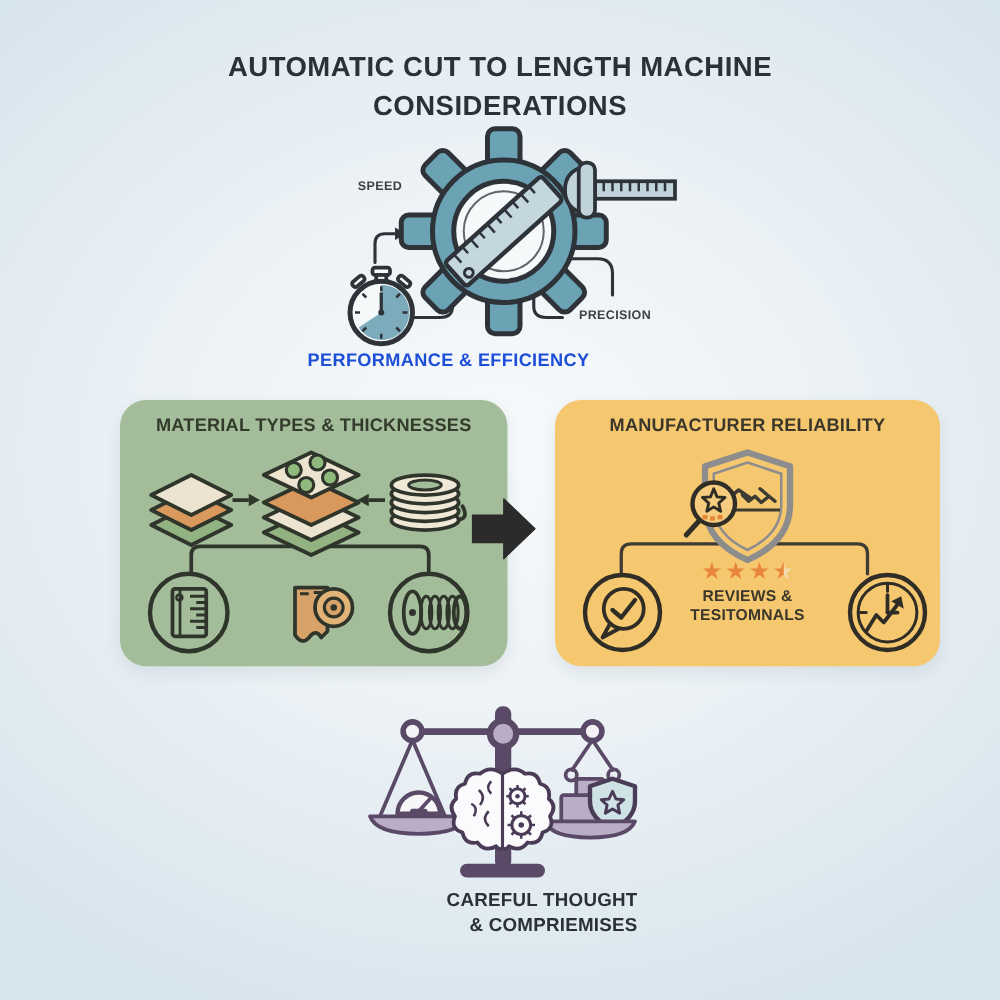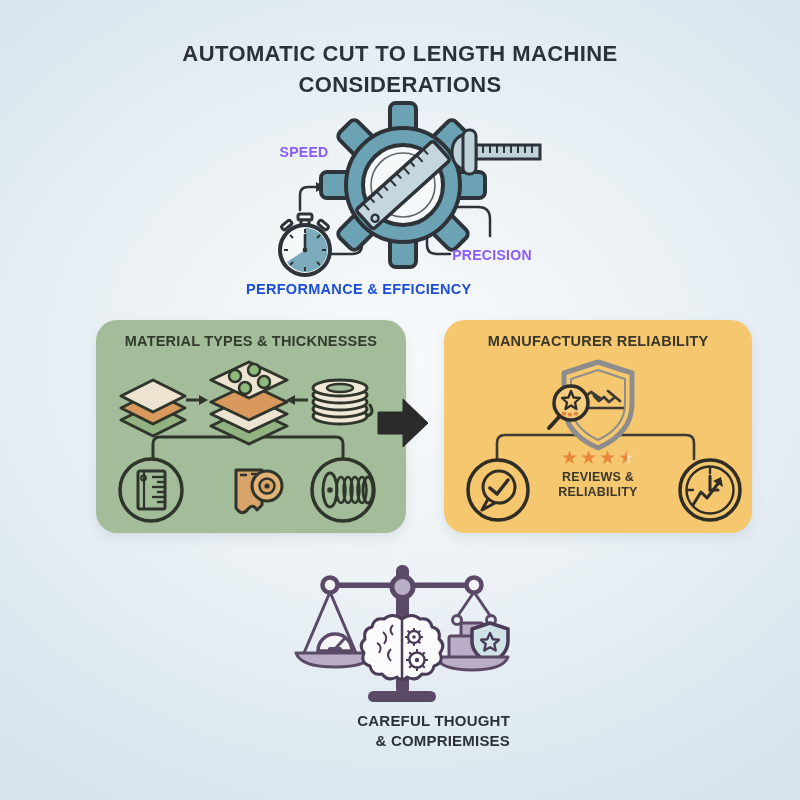--- a/index.html
+++ b/index.html
@@ -6,21 +6,21 @@
   body{
     width:800px;height:800px;position:relative;overflow:hidden;
     font-family:"Liberation Sans", sans-serif;
     background: radial-gradient(ellipse 75% 62% at 50% 45%, #f7fafb 0%, #ebf1f5 48%, #d6e4ed 100%);
   }
   .abs{position:absolute;}
   .ttl{
     width:800px;left:0;top:38px;text-align:center;
     font-size:22px;font-weight:bold;color:#2b3137;letter-spacing:.4px;line-height:31px;
   }
-  .small-label{font-size:14px;font-weight:bold;color:#8b5cf6;letter-spacing:.3px;text-align:center;}
+  .small-label{font-size:10px;font-weight:bold;color:#404040;letter-spacing:.3px;text-align:center;}
   .caption{font-size:14.5px;font-weight:bold;color:#1d4ed8;letter-spacing:.3px;}
   .box{border-radius:21px;box-shadow:0 5px 12px rgba(60,80,90,.10);margin-left:28px;}
   #material-box{left:68px;top:320px;width:310px;height:213px;background:#a3bd9a;}
   #reliability-box{left:416px;top:320px;width:308px;height:213px;background:#f5c76e;}
   .box-title{width:100%;top:13px;text-align:center;font-size:14.5px;font-weight:bold;letter-spacing:.2px;}
   #material-box .box-title{color:#333c2c;}
   #reliability-box .box-title{color:#3b372a;}
   .rev-line{width:100%;text-align:center;font-size:12.5px;font-weight:bold;color:#3a362a;letter-spacing:.2px;}
   .stars-row{width:100%;top:128px;display:flex;justify-content:center;gap:2px;}
   .star{font-size:19px;line-height:19px;color:#e8873a;}
@@ -256,21 +256,21 @@
       <polygon points="277,157 279,167 269,161" fill="#2f2d26" stroke="none"></polygon>
     </g>
   </svg>
   <div class="abs stars-row">
       <span class="star full">★</span>
       <span class="star full">★</span>
       <span class="star full">★</span>
       <span class="star half"><span class="fill">★</span>★</span>
     </div>
   <div class="abs rev-line" style="top:150px;">REVIEWS &amp;</div>
-  <div class="abs rev-line" style="top:165px;">RELIABILITY</div>
+  <div class="abs rev-line" style="top:165px;">TESITOMNALS</div>
 </div>
 
 <svg class="abs" style="left:280px;top:557px;" width="240" height="150" viewBox="0 0 240 150">
   <rect x="116" y="8" width="13" height="130" rx="6" fill="#5a4a67"></rect>
   <rect x="88" y="134" width="68" height="11" rx="5.5" fill="#5a4a67"></rect>
   <rect x="48" y="25.5" width="149" height="5.5" rx="2.7" fill="#5a4a67"></rect>
   <circle cx="122.5" cy="30" r="10.5" fill="#b9aec6" stroke="#5a4a67" stroke-width="5"></circle>
   <circle cx="50" cy="28" r="7.5" fill="#f4f2f7" stroke="#5a4a67" stroke-width="4.5"></circle>
   <circle cx="194" cy="28" r="7.5" fill="#f4f2f7" stroke="#5a4a67" stroke-width="4.5"></circle>
 

